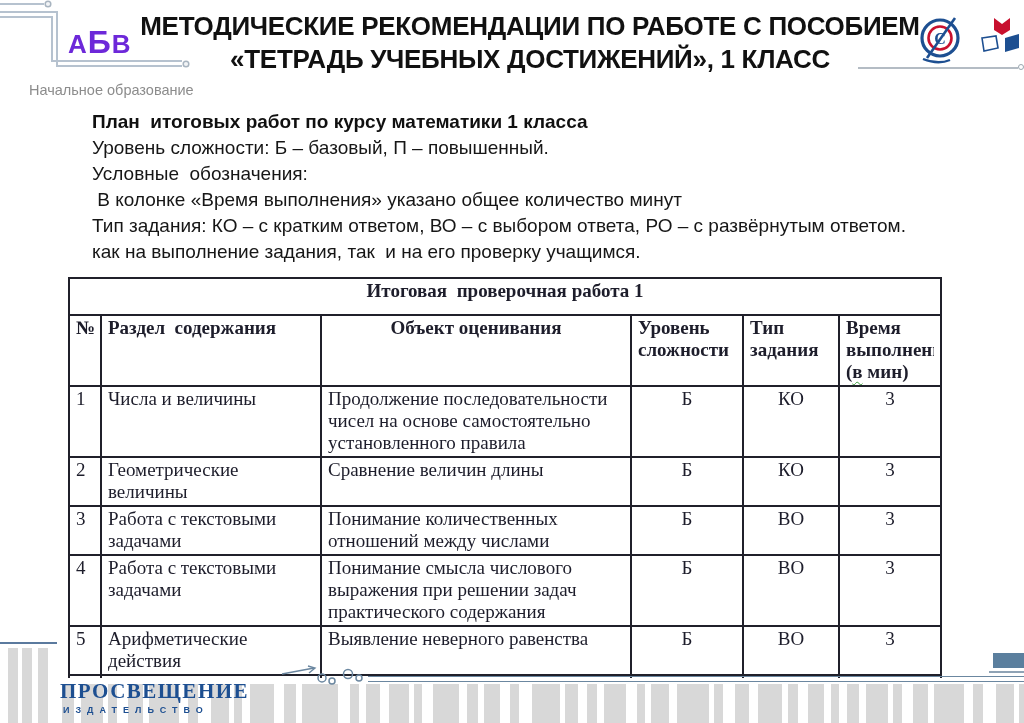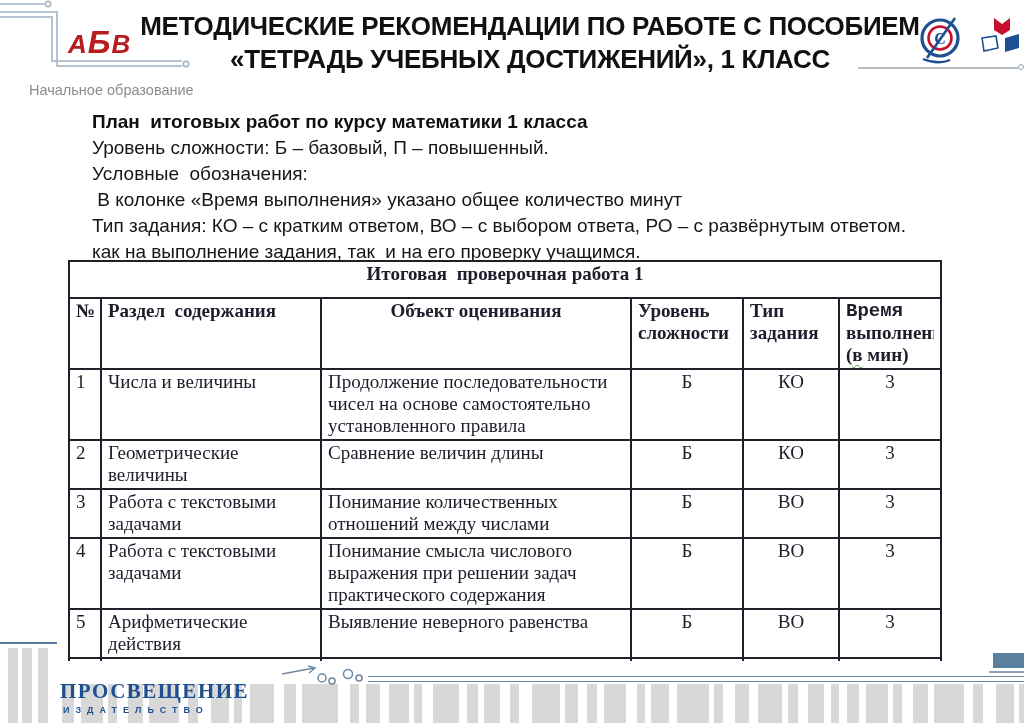--- a/index.html
+++ b/index.html
@@ -2,37 +2,37 @@
 <html><head>
 <meta charset="utf-8">
 <style>
   html,body{margin:0;padding:0;background:#e8e8e8;}
   #slide{position:relative;width:1024px;height:723px;background:#ffffff;overflow:hidden;
          font-family:"Liberation Sans",sans-serif;color:#161616;}
 
   
   .slide-title{position:absolute;left:140px;top:10px;width:780px;text-align:center;
                font-size:26px;font-weight:700;line-height:33px;letter-spacing:-0.3px;color:#111;}
-  .brand-logo{position:absolute;left:68px;top:24px;font-weight:800;color:#b91c1c;
-              font-size:26px;letter-spacing:1px;font-style:italic;}
+  .brand-logo{position:absolute;left:68px;top:24px;font-weight:800;color:#6d28d9;
+              font-size:26px;letter-spacing:1px;}
   .brand-logo .mid{font-size:32px;}
   .brand-sub{position:absolute;left:29px;top:82px;font-size:14.5px;color:#8c8c8c;}
   .circuit{position:absolute;left:0;top:0;}
   .logos{position:absolute;left:918px;top:14px;}
   .logos-underline{position:absolute;left:858px;top:67px;width:160px;height:2px;background:#b4bcc4;}
   .logos-underline-dot{position:absolute;left:1018px;top:64px;width:6px;height:6px;border:1.5px solid #9aa6b0;
                        border-radius:50%;background:#fff;box-sizing:border-box;}
 
   
   .intro{position:absolute;left:92px;top:108px;width:890px;}
   .intro-heading{font-size:19px;font-weight:700;line-height:27px;white-space:pre-wrap;color:#101010;}
   .intro-line{font-size:19px;line-height:26px;white-space:pre-wrap;color:#161616;}
 
   
-  .table-wrap{position:absolute;left:68px;top:260px;width:874px;height:401px;overflow:hidden;z-index:1;}
+  .table-wrap{position:absolute;left:68px;top:277px;width:874px;height:401px;overflow:hidden;z-index:1;}
   table.results{border-collapse:collapse;table-layout:fixed;width:872px;
                 font-family:"Liberation Serif",serif;color:#1d1d2b;}
   table.results td{border:2px solid #20202a;padding:1px 6px 2px 6px;vertical-align:top;
                    font-size:19px;line-height:22px;white-space:pre-wrap;overflow:hidden;}
   td.t-title{text-align:center;font-weight:700;height:32px;padding-top:4px;}
   tr.t-head td{font-weight:700;height:64px;}
   td.h-center{text-align:center;}
   td.c-num{padding-left:7px;}
   td.c-val{text-align:center;vertical-align:middle;font-size:19px;}
   .clipword{display:inline-block;max-width:88px;overflow:hidden;white-space:nowrap;vertical-align:top;}
@@ -112,21 +112,21 @@
         <tbody>
           <tr>
             <td class="t-title" colspan="6">Итоговая  проверочная работа 1</td>
           </tr>
           <tr class="t-head">
             <td class="c-num">№</td>
             <td>Раздел  содержания</td>
             <td class="h-center">Объект оценивания</td>
             <td>Уровень сложности</td>
             <td>Тип задания</td>
-            <td><span style="display: block; font-family: Liberation Mono, monospace;">Время</span><span class="clipword" style="display: block;">выполнения</span><span style="display: block;"><span>(</span><span class="squig">в</span><span> мин)</span></span></td>
+            <td><span style="display: block;">Время</span><span class="clipword" style="display: block;">выполнения</span><span style="display: block;"><span>(</span><span class="squig">в</span><span> мин)</span></span></td>
           </tr>
           <tr style="height: 66px;">
             <td class="c-num">1</td>
             <td>Числа и величины</td>
             <td>Продолжение последовательности чисел на основе самостоятельно установленного правила</td>
             <td class="c-val">Б</td>
             <td class="c-val">КО</td>
             <td class="c-val">3</td>
           </tr>
           <tr style="height: 46px;">

